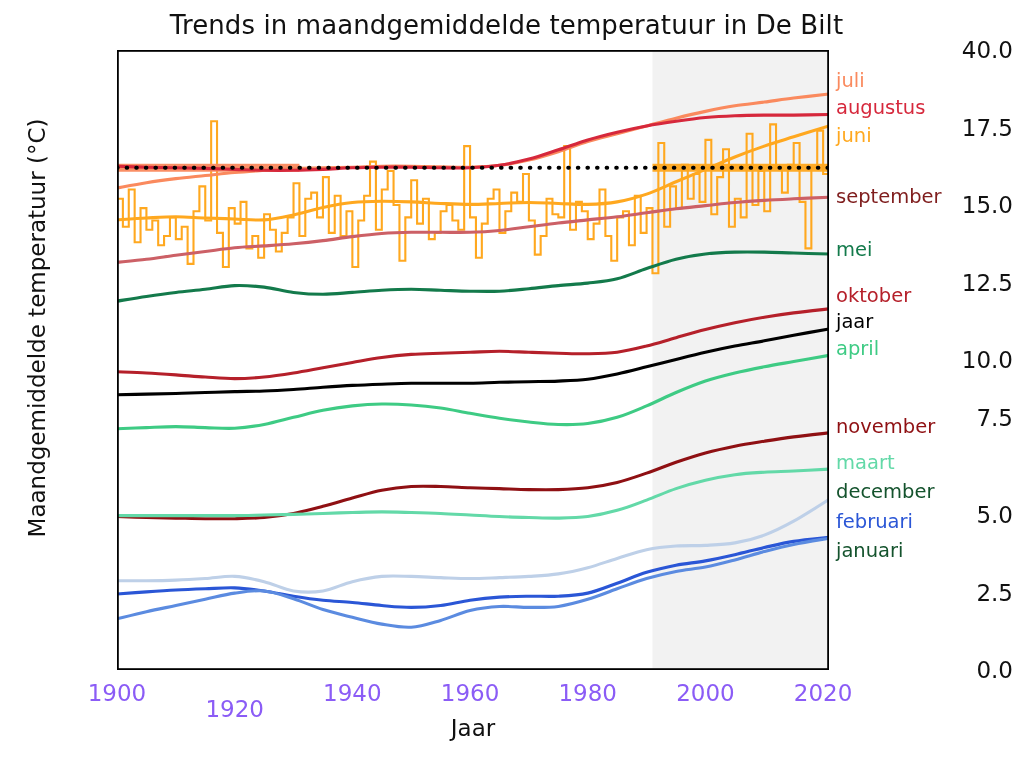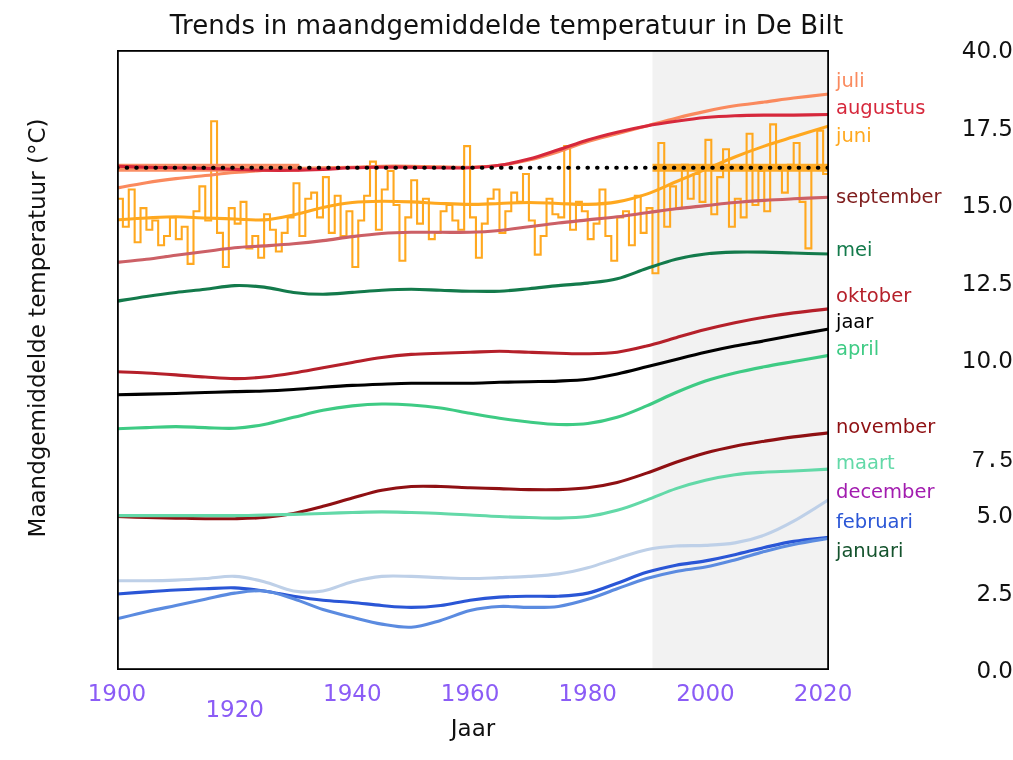--- a/index.html
+++ b/index.html
@@ -38,21 +38,21 @@
 <div id="fig">
 
   <div id="title">Trends in maandgemiddelde temperatuur in De Bilt</div>
   <div id="ylabel">Maandgemiddelde temperatuur (°C)</div>
   <div id="xlabel">Jaar</div>
 
   <div id="yticks">
       <div class="ytick" style="top: 670px;">0.0</div>
       <div class="ytick" style="top: 592.5px;">2.5</div>
       <div class="ytick" style="top: 515px;">5.0</div>
-      <div class="ytick" style="top: 461px; font-family: Liberation Mono, monospace;">7.5</div>
+      <div class="ytick" style="top: 418px;">7.5</div>
       <div class="ytick" style="top: 360px;">10.0</div>
       <div class="ytick" style="top: 282.5px;">12.5</div>
       <div class="ytick" style="top: 205px;">15.0</div>
       <div class="ytick" style="top: 127.5px;">17.5</div>
       <div class="ytick" style="top: 50px;">40.0</div>
     </div>
   <div id="xticks">
       <div class="xtick" style="left: 117px;">1900</div>
       <div class="xtick" style="left: 234.686px; margin-top: 16px;">1920</div>
       <div class="xtick" style="left: 352.372px;">1940</div>
@@ -106,18 +106,18 @@
       <div class="legend" style="top: 81px; color: rgb(250, 138, 94);">juli</div>
       <div class="legend" style="top: 108px; color: rgb(214, 40, 60);">augustus</div>
       <div class="legend" style="top: 136px; color: rgb(255, 168, 31);">juni</div>
       <div class="legend" style="top: 197px; color: #7f1d1d;">september</div>
       <div class="legend" style="top: 250px; color: rgb(19, 122, 75);">mei</div>
       <div class="legend" style="top: 296px; color: rgb(181, 32, 42);">oktober</div>
       <div class="legend" style="top: 322px; color: rgb(0, 0, 0);">jaar</div>
       <div class="legend" style="top: 349px; color: rgb(62, 203, 132);">april</div>
       <div class="legend" style="top: 427px; color: rgb(143, 16, 19);">november</div>
       <div class="legend" style="top: 463px; color: rgb(99, 217, 168);">maart</div>
-      <div class="legend" style="top: 492px; color: #a21caf;">december</div>
+      <div class="legend" style="top: 492px; color: #14532d;">december</div>
       <div class="legend" style="top: 522px; color: rgb(42, 86, 214);">februari</div>
       <div class="legend" style="top: 551px; color: #14532d;">januari</div>
     </div>
 
 </div>
 
 </body></html>

